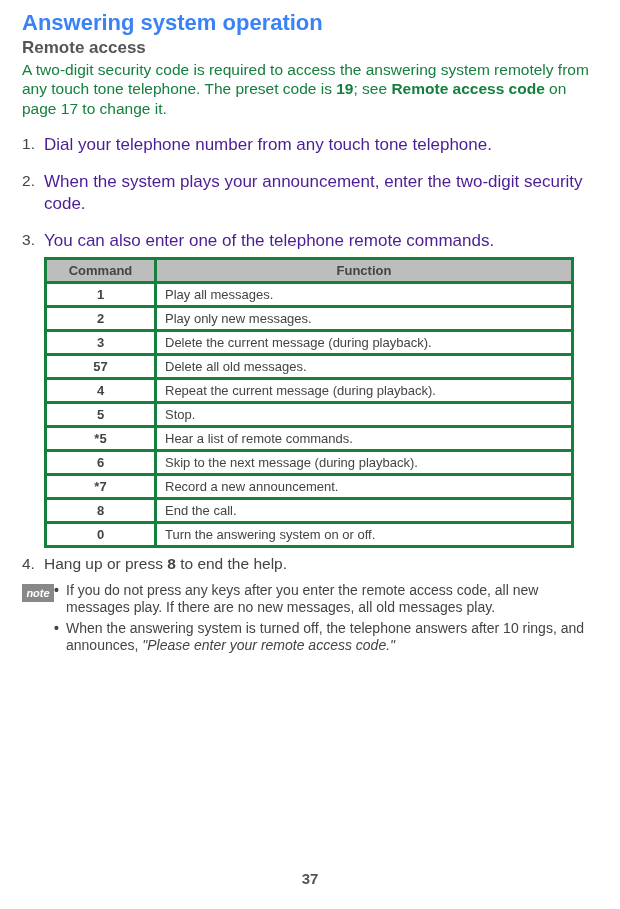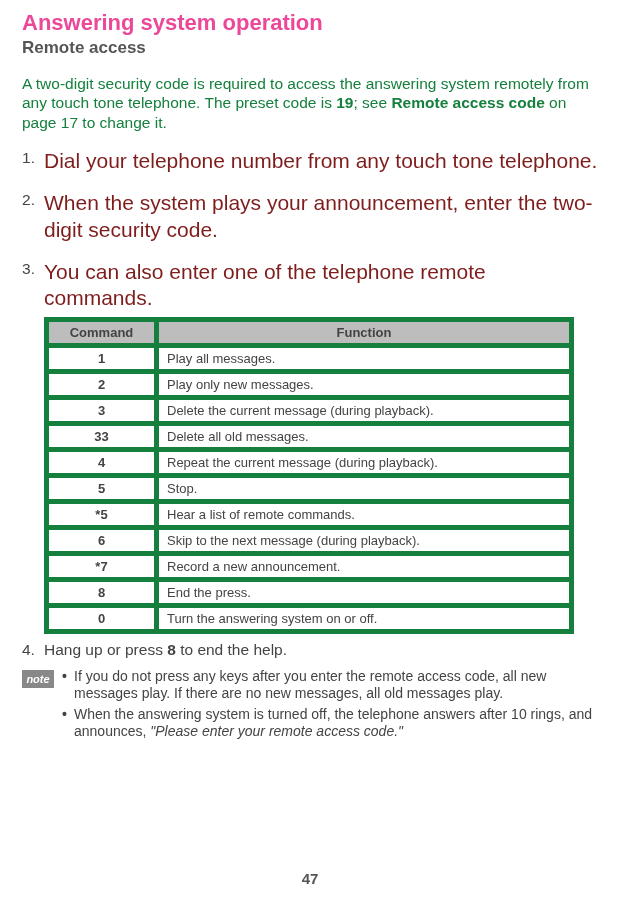--- a/index.html
+++ b/index.html
@@ -8,45 +8,45 @@
     height: 909px;
     background: #fff;
     font-family: Arial, Helvetica, sans-serif;
     color: #333;
     padding: 10px 22px 20px 22px;
     position: relative;
   }
   .h1 {
     font-size: 22px;
     font-weight: bold;
-    color: #ec4899;
+    color: #3b82f6;
     margin-bottom: 2px;
   }
   .h2 {
     font-size: 17px;
     font-weight: bold;
     color: #555;
-    margin-bottom: 16px;
+    margin-bottom: 2px;
   }
   .intro {
     font-size: 15.5px;
     color: #15803d;
     line-height: 1.25;
     margin-bottom: 4px;
   }
   .intro .b { font-weight: bold; }
   ol.steps {
     list-style: none;
     counter-reset: step;
     margin-bottom: 6px;
   }
   ol.steps > li {
     counter-increment: step;
-    font-size: 21px;
-    color: #7f1d1d;
+    font-size: 17px;
+    color: #4c1d95;
     line-height: 1.25;
     margin-bottom: 3px;
     padding-left: 22px;
     position: relative;
     margin-top: 16px;
   }
   ol.steps > li::before {
     content: counter(step) ".";
     position: absolute;
     left: 0;
@@ -54,21 +54,21 @@
     color: #444;
   }
   table.cmd {
     width: 530px;
     margin-left: 22px;
     border-collapse: collapse;
     margin-top: 4px;
     margin-bottom: 6px;
   }
   table.cmd th, table.cmd td {
-    border: 5px solid #15803d;
+    border: 3px solid #15803d;
     font-size: 13px;
     color: #444;
     padding: 3px 8px;
     vertical-align: middle;
   }
   table.cmd th {
     background: #bdbdbd;
     font-weight: bold;
     text-align: center;
   }
@@ -90,21 +90,20 @@
   }
   .step4::before {
     content: "4.";
     position: absolute;
     left: 0;
   }
   .step4 .b { font-weight: bold; }
   .note-block {
     display: flex;
     align-items: flex-start;
-    gap: 8px;
   }
   .note-badge {
     background: #888;
     color: #fff;
     font-size: 11px;
     font-weight: bold;
     font-style: italic;
     padding: 3px 4px;
     margin-top: 2px;
     flex-shrink: 0;
@@ -171,21 +170,21 @@
       </tr>
     <tr>
         <td class="cmd-col">2</td>
         <td class="fn-col">Play only new messages.</td>
       </tr>
     <tr>
         <td class="cmd-col">3</td>
         <td class="fn-col">Delete the current message (during playback).</td>
       </tr>
     <tr>
-        <td class="cmd-col">33</td>
+        <td class="cmd-col">57</td>
         <td class="fn-col">Delete all old messages.</td>
       </tr>
     <tr>
         <td class="cmd-col">4</td>
         <td class="fn-col">Repeat the current message (during playback).</td>
       </tr>
     <tr>
         <td class="cmd-col">5</td>
         <td class="fn-col">Stop.</td>
       </tr>
@@ -196,21 +195,21 @@
     <tr>
         <td class="cmd-col">6</td>
         <td class="fn-col">Skip to the next message (during playback).</td>
       </tr>
     <tr>
         <td class="cmd-col">*7</td>
         <td class="fn-col">Record a new announcement.</td>
       </tr>
     <tr>
         <td class="cmd-col">8</td>
-        <td class="fn-col">End the press.</td>
+        <td class="fn-col">End the call.</td>
       </tr>
     <tr>
         <td class="cmd-col">0</td>
         <td class="fn-col">Turn the answering system on or off.</td>
       </tr>
   </tbody>
 </table>
 
 <p class="step4">
   <span>Hang up or press </span><span class="b">8</span><span> to end the help.</span>
@@ -221,13 +220,13 @@
   <ul class="note-list">
     <li>
       <span>If you do not press any keys after you enter the remote access code, all new messages play. If there are no new messages, all old messages play.</span><span class="it"></span>
     </li>
     <li>
       <span>When the answering system is turned off, the telephone answers after 10 rings, and announces, </span><span class="it">"Please enter your remote access code."</span>
     </li>
   </ul>
 </div>
 
-<div class="pagenum">47</div>
+<div class="pagenum">37</div>
 
 </body></html>

